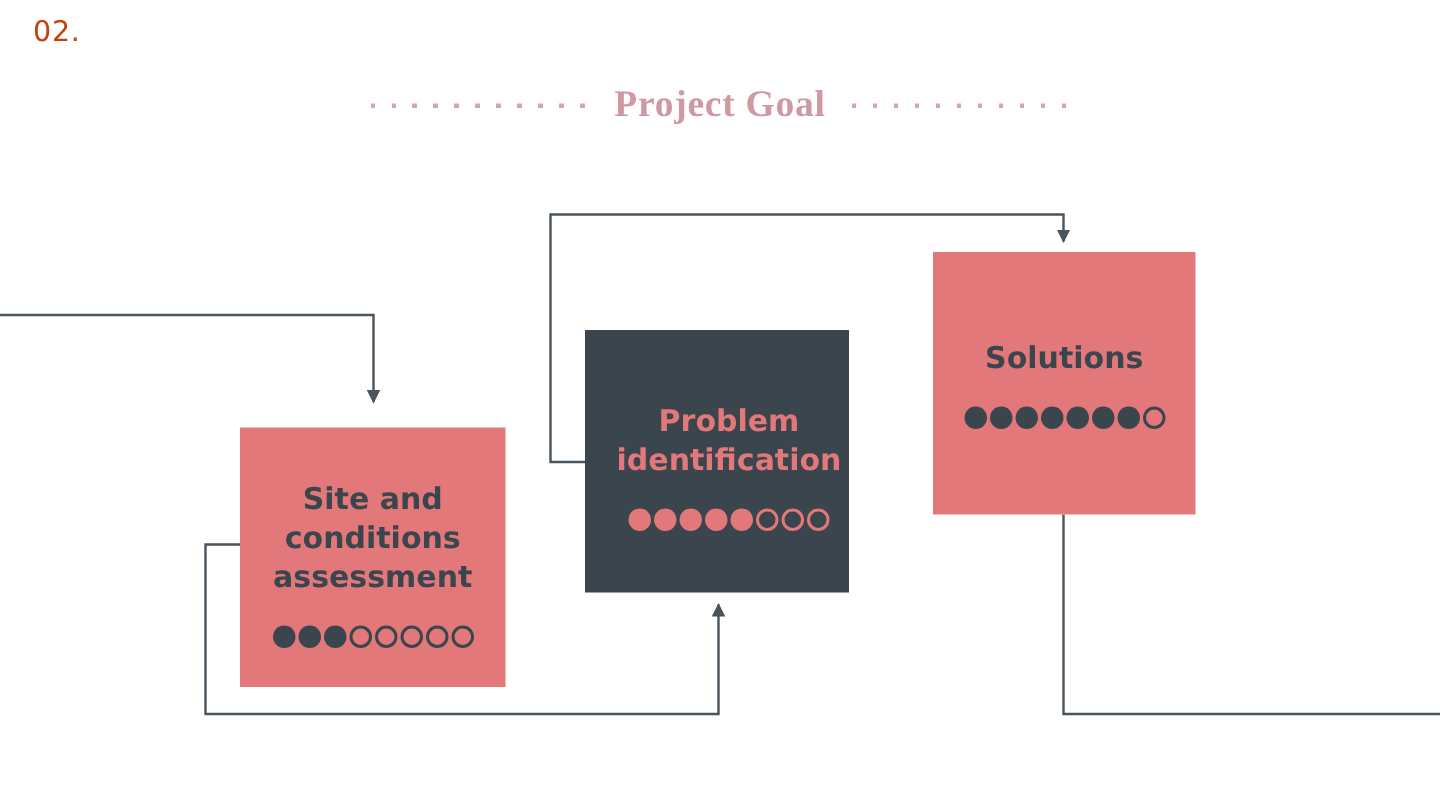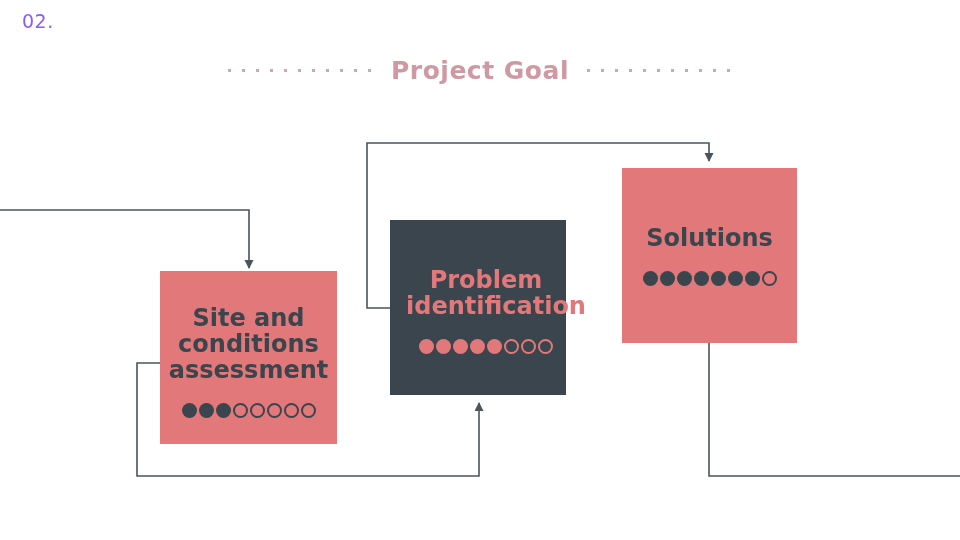--- a/index.html
+++ b/index.html
@@ -15,36 +15,37 @@
     font-family: "DejaVu Sans", "Liberation Sans", sans-serif;
     background: #ffffff;
     position: relative;
   }
   .slide { position: absolute; inset: 0; width: 960px; height: 540px; }
 
   .page-number {
     position: absolute;
     left: 22px; top: 10px;
     font-size: 19px;
-    color: #8b5cf6;
+    color: #c2410c;
     letter-spacing: 0.5px;
   }
 
   .header {
     position: absolute;
     left: 0; top: 54px; width: 960px; height: 32px;
     display: flex; align-items: center; justify-content: center;
     gap: 18px;
   }
   .title {
     font-size: 25px;
     font-weight: bold;
     color: var(--title-pink);
     letter-spacing: 0.5px;
     white-space: nowrap;
+    font-family: Liberation Serif, serif;
   }
   .dotline {
     width: 145px; height: 3px;
     background: repeating-linear-gradient(
       to right,
       var(--dotline-pink) 0, var(--dotline-pink) 3px,
       transparent 3px, transparent 14px
     );
   }
 
@@ -65,26 +66,26 @@
     display: flex;
     flex-direction: column;
     align-items: center;
     justify-content: center;
     gap: 20px;
     text-align: center;
   }
   .box-salmon { background: var(--salmon); color: var(--dark-slate); --dot: var(--dark-slate); }
   .box-dark   { background: var(--dark-slate); color: var(--salmon); padding-left: 16px; --dot: var(--salmon); }
 
-  .box-1 { left: 160px; top: 271px; width: 177px; height: 173px; padding-top: 8px; }
+  .box-1 { left: 160px; top: 285px; width: 177px; height: 173px; padding-top: 8px; }
   .box-2 { left: 390px; top: 220px; width: 176px; height: 175px; padding-top: 6px; }
   .box-3 { left: 622px; top: 168px; width: 175px; height: 175px; }
 
   .box-label {
-    font-size: 24px;
+    font-size: 20px;
     font-weight: bold;
     line-height: 26px;
     max-width: 160px;
   }
 
   .dots {
     display: flex;
     gap: 2px;
     align-items: center;
     justify-content: center;

